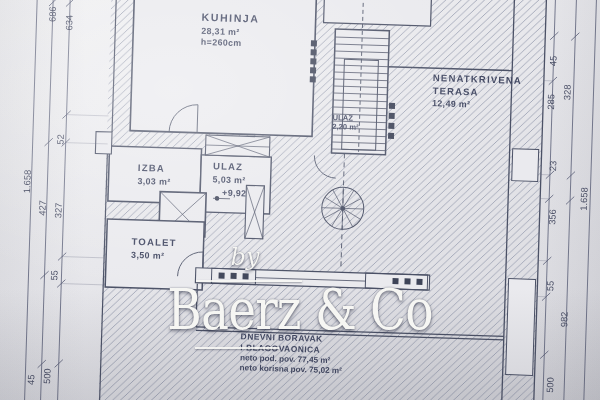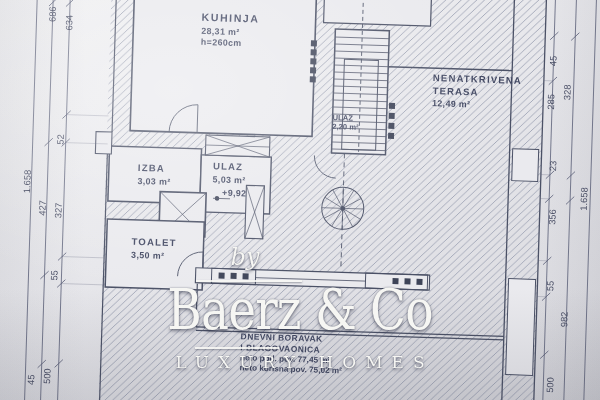--- a/index.html
+++ b/index.html
@@ -217,16 +217,15 @@
     </g>
   </svg>
 
   <div class="vignette"></div>
 
   <div class="watermark">
     <div class="wm-rule top"></div>
     <div class="wm-by">by</div>
     <div class="wm-brand">Baerz &amp; Co</div>
     <div class="wm-rule bottom"></div>
-    <div class="wm-tagline">LUXURY HOMES</div>
   </div>
 
 </div>
 
 </body></html>

